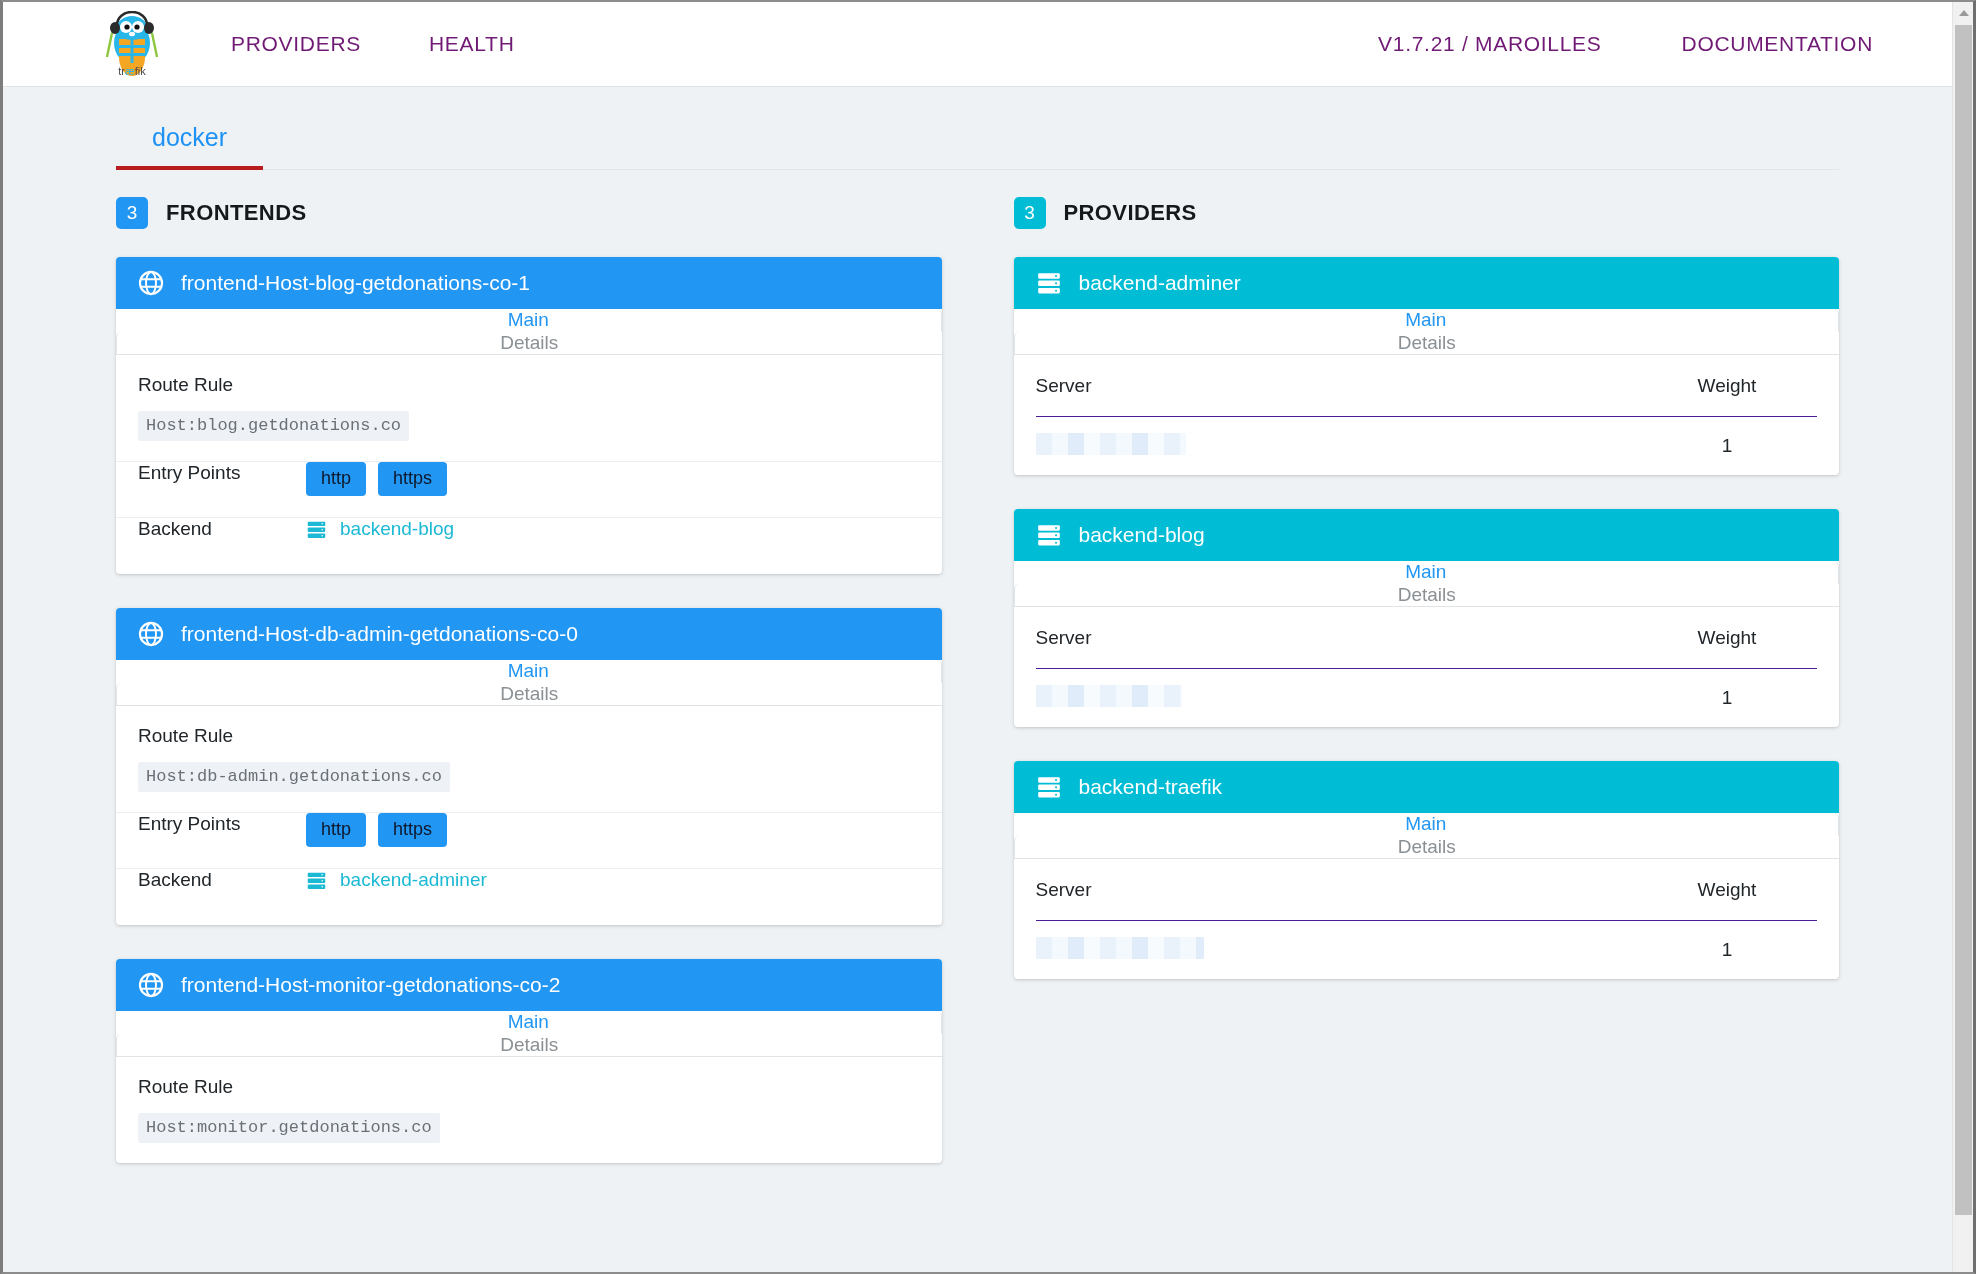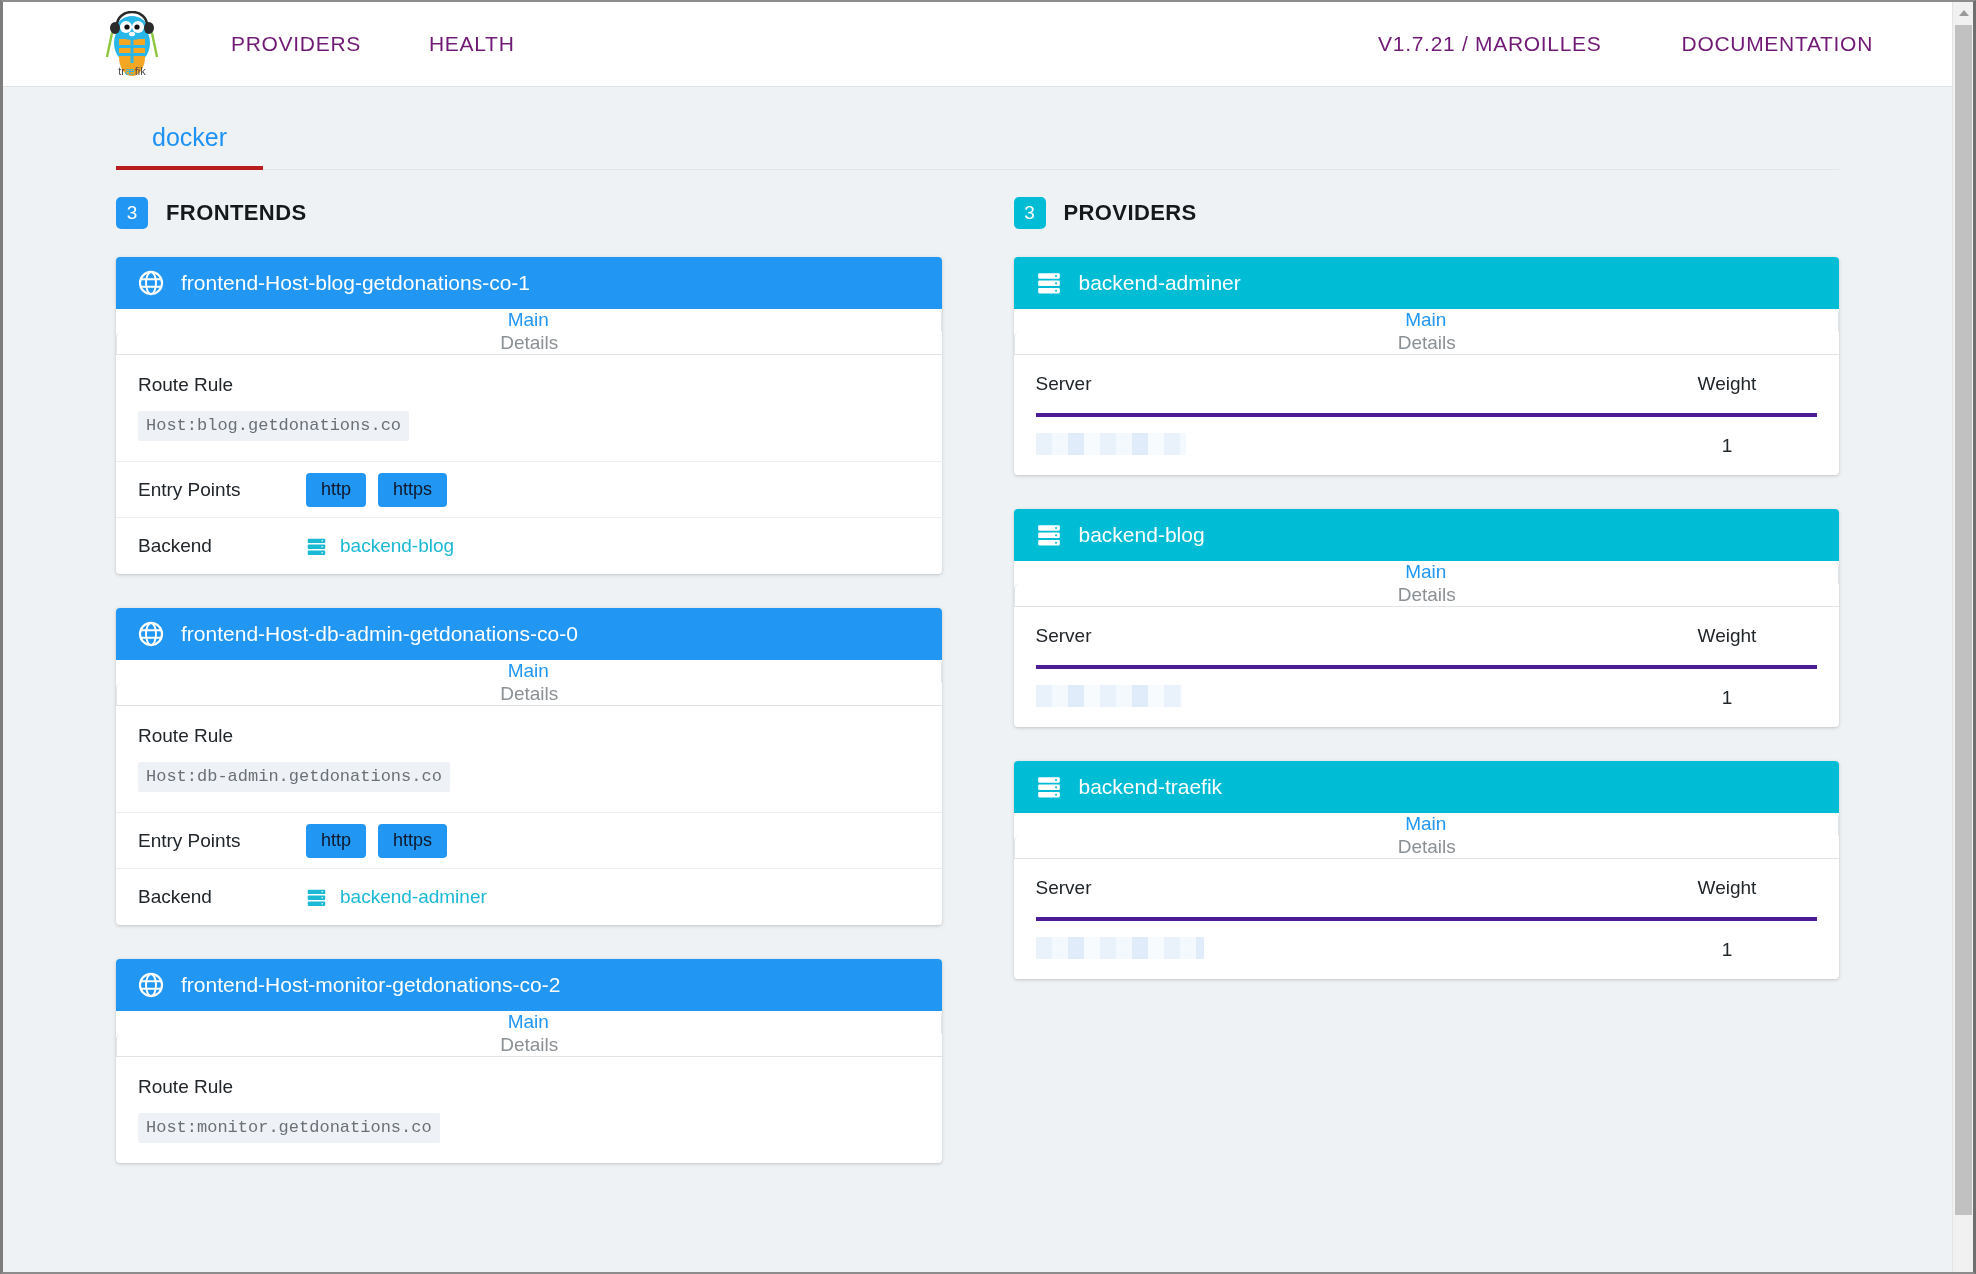--- a/index.html
+++ b/index.html
@@ -246,21 +246,21 @@
     font-size: 17px;
     color: #6a7078;
     background: #eef2f6;
     padding: 5px 8px 6px 8px;
     border-radius: 2px;
   }
 
   .row-kv {
     height: 56px;
     display: flex;
-    align-items: center;
+    align-items: flex-start;
   }
   .kv-label {
     font-size: 19px;
     color: #21262a;
     width: 168px;
     flex: none;
   }
   .pill {
     background: #2196f3;
     color: #0f172a;
@@ -280,21 +280,21 @@
     cursor: pointer;
   }
   .backend-link .hdr-icon { margin-right: 13px; display: flex; flex: none; }
 
   
   .srv-table { padding: 0 22px; }
   .srv-head {
     display: flex;
     align-items: center;
     height: 62px;
-    border-bottom: 4px solid #4c1d95;
+    border-bottom: 1px solid #4c1d95;
   }
   .srv-row {
     display: flex;
     align-items: center;
     height: 58px;
   }
   .srv-col-server { flex: 1; font-size: 19px; color: #21262a; }
   .srv-col-weight {
     width: 180px;
     text-align: center;

